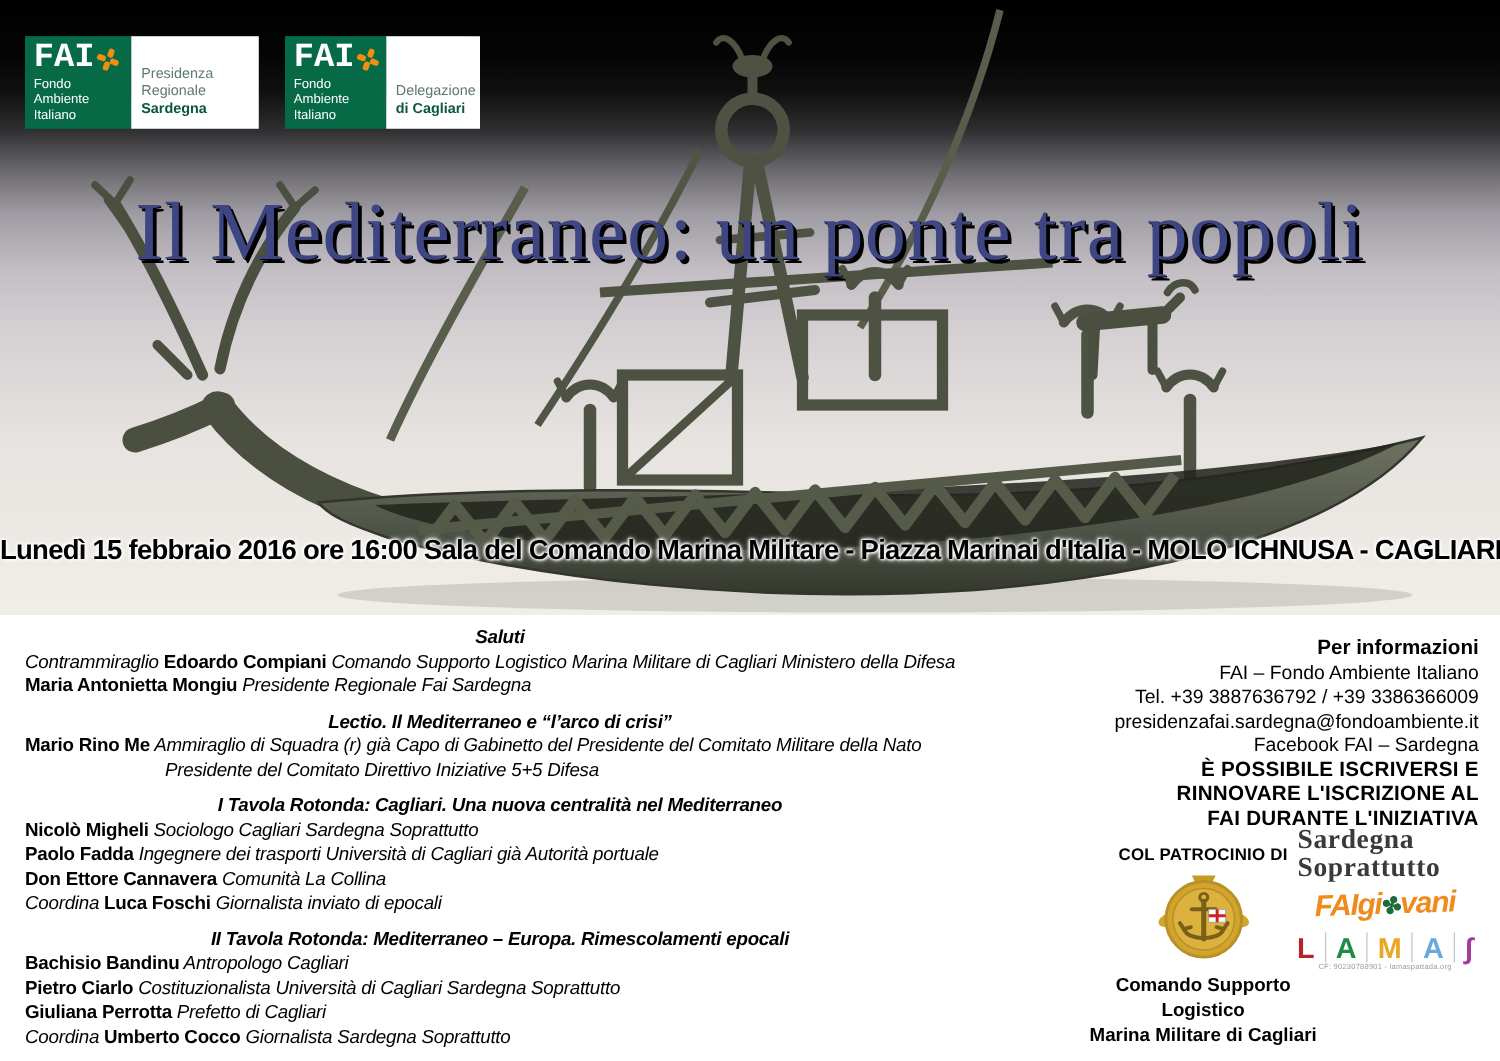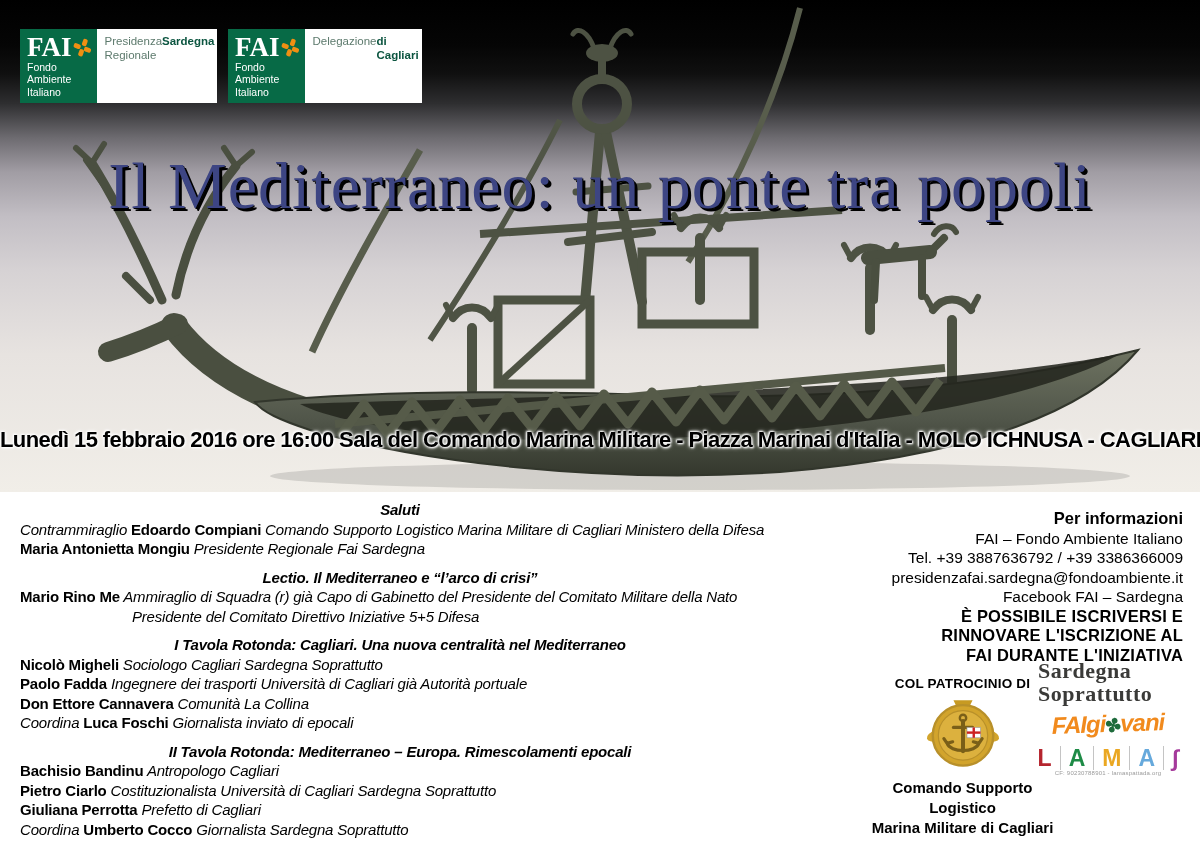--- a/index.html
+++ b/index.html
@@ -9,23 +9,23 @@
   
   .hero{position:absolute;left:0;top:0;width:1200px;height:492px;
         background:linear-gradient(180deg,#000 0%,#050505 9%,#101010 15%,#2e2e30 21%,
           #6d6b70 28%,#a19da4 35%,#c2bec4 44%,#d6d2d4 55%,#e7e3e0 72%,#f1eee8 100%);}
   .boat-svg{position:absolute;left:0;top:0;}
 
   
   .fai-box{position:absolute;top:29px;height:74px;display:flex;box-shadow:0 0 0 1px #0b4f35 inset;}
   .fai-box .green{background:#076a46;color:#fff;padding:5px 5px 5px 7px;display:flex;flex-direction:column;}
   .fai-acronym-row{display:flex;align-items:center;gap:1px;}
-  .fai-acronym{font-family:Liberation Serif, serif;font-size:27px;font-weight:bold;line-height:26px;}
+  .fai-acronym{font-family:Liberation Mono, monospace;font-size:27px;font-weight:bold;line-height:26px;}
   .fai-org{font-size:10.5px;line-height:12.5px;white-space:pre-line;margin-top:auto;}
-  .fai-box .white{background:#fff;display:flex;justify-content:flex-end;
+  .fai-box .white{background:#fff;display:flex;flex-direction:column;justify-content:flex-end;
                   padding:5px 3px 9px 8px;font-size:11.5px;line-height:14px;}
   .unit-l1{color:#5d7a6d;}
   .unit-l2{color:#0c5540;font-weight:bold;}
 
   
   .title{position:absolute;top:151px;left:0;width:100%;text-align:center;
          font-family:"Liberation Serif",serif;font-size:66px;line-height:70px;color:#3d4583;
          letter-spacing:1px;white-space:nowrap;text-shadow:3px 3px 0 #000,1px 1px 0 #000;}
   .dateband{position:absolute;top:427px;left:0;width:100%;text-align:center;
             font-weight:bold;font-size:22px;letter-spacing:-0.6px;white-space:nowrap;color:#000;

